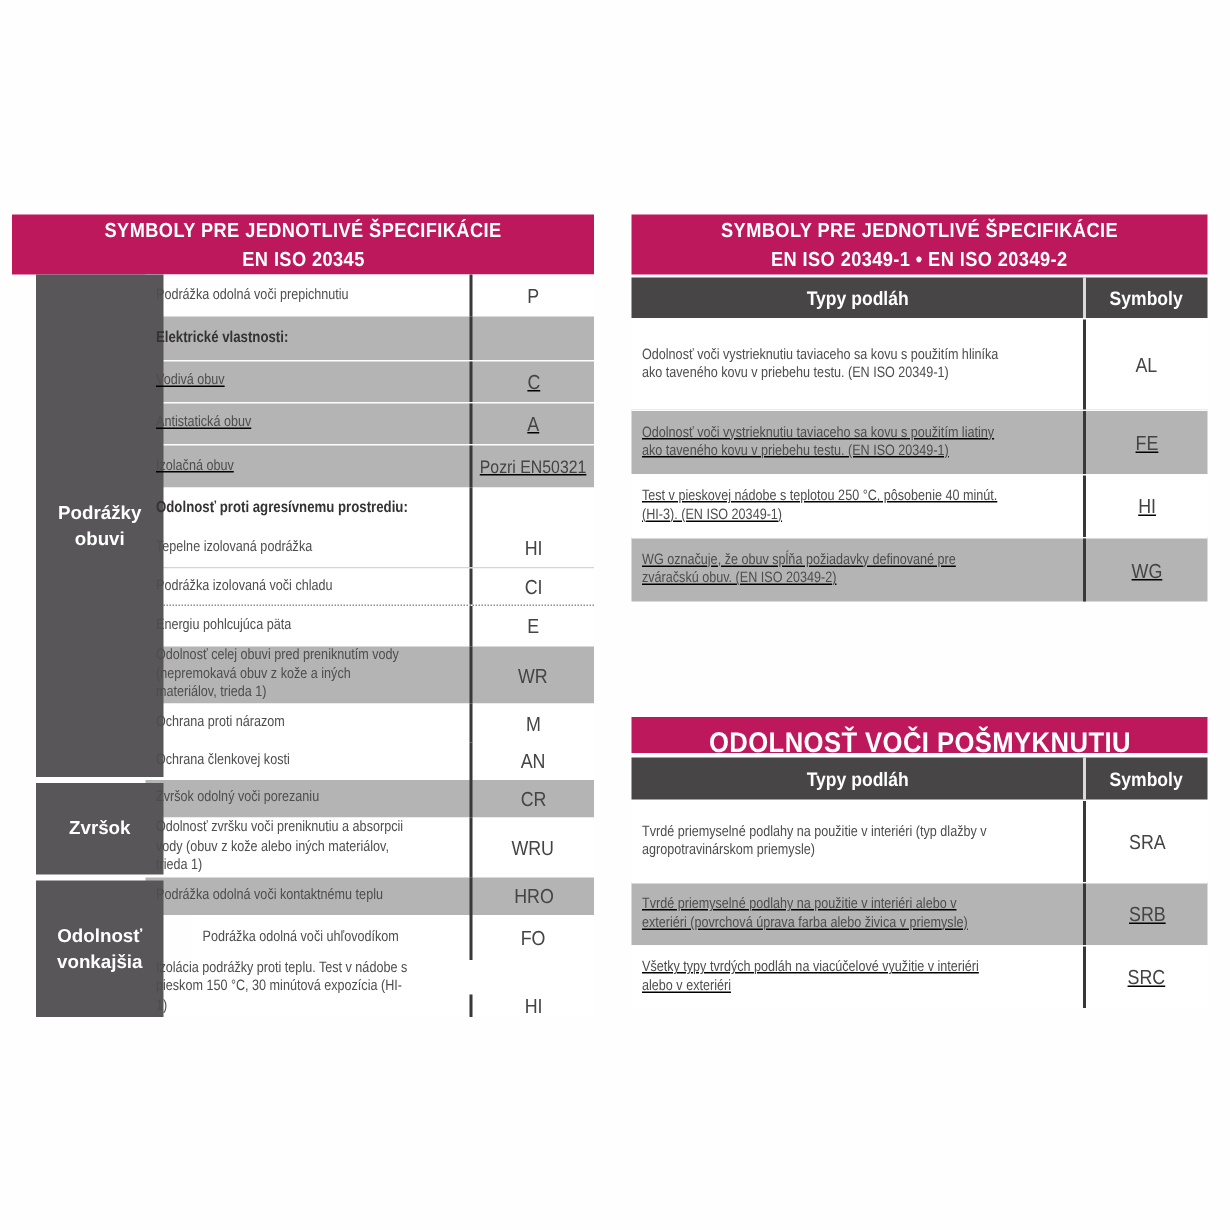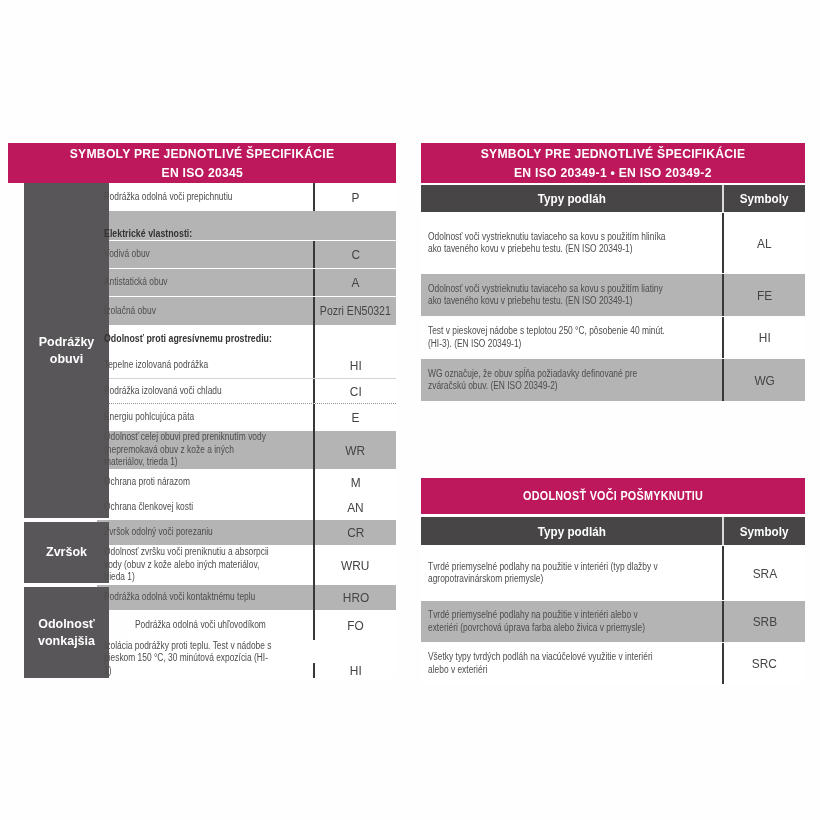--- a/index.html
+++ b/index.html
@@ -10,21 +10,21 @@
   }
   .canvas{position:relative;width:820px;height:820px;background:#fefefe;overflow:hidden;}
   .tbl{position:absolute;}
   
   .tbl-header{
     background:#be185d;color:#ffffff;text-align:center;
     font-weight:bold;letter-spacing:.3px;
   }
   .tbl-header .hline{height:19px;line-height:20px;font-size:13.5px;white-space:nowrap;}
   .hdr2l{height:40px;padding-top:1px;box-sizing:border-box;}
-  .hdr1l{height:36px;line-height:36px;font-size:12px;}
+  .hdr1l{height:24px;line-height:36px;font-size:19px;}
   .condc{display:inline-block;transform:scaleX(.9);transform-origin:50% 50%;white-space:nowrap;}
   
   .subheader{
     display:flex;background:#474546;color:#ffffff;font-weight:bold;
     height:27px;margin-top:2px;align-items:center;
   }
   .subheader .th-types{flex:1;text-align:center;font-size:13px;}
   .subheader .th-sym{
     width:81px;align-self:stretch;display:flex;align-items:center;justify-content:center;
     border-left:2px solid rgba(255,255,255,.8);font-size:13px;
@@ -42,21 +42,21 @@
     font-size:10px;line-height:12.5px;color:#4e4c4d;
   }
   .row.boldrow .dtext{font-weight:bold;font-size:10.5px;color:#343233;}
   .row .sym{
     width:81px;border-left:2px solid #393738;
     display:flex;align-items:center;justify-content:center;
     font-size:13.5px;color:#454344;
   }
   .sym .condc{transform:scaleX(.88);}
   .sym .sym-long{font-size:12px;}
-  .sep-w{border-top:1px solid #fdfdfd;}
+  .sep-w{border-top:1px solid #fdfdfd;text-decoration:underline;}
   .sep-faint{border-bottom:1px solid #d4d4d4;}
   .sep-dot{border-bottom:1px dotted #8f8f8f;}
   
   .left-body{display:flex;position:relative;}
   .cat-col{width:85px;position:relative;flex:0 0 85px;}
   .cat{
     position:absolute;left:16px;width:85px;background:#585658;color:#ffffff;
     font-weight:bold;font-size:12.5px;line-height:1.35;
     display:flex;align-items:center;justify-content:center;text-align:center;
   }
@@ -86,21 +86,21 @@
       </div>
       <div class="rows-col">
         <div class="row" style="height:28px;">
           <div class="desc">
               <span class="dtext">Podrážka odolná voči prepichnutiu</span>
             </div>
           <div class="sym">
               <span class="condc">P</span>
             </div>
         </div>
-        <div class="row gray boldrow" style="height:29px;align-items:flex-end;">
+        <div class="row gray boldrow" style="height:29px;">
           <div class="desc">
               <span class="dtext">Elektrické vlastnosti:</span>
             </div>
           <div class="sym">
               <span class="condc"></span>
             </div>
         </div>
         <div class="row gray sep-w" style="height:28px;">
           <div class="desc">
               <span class="dtext">Vodivá obuv</span>

